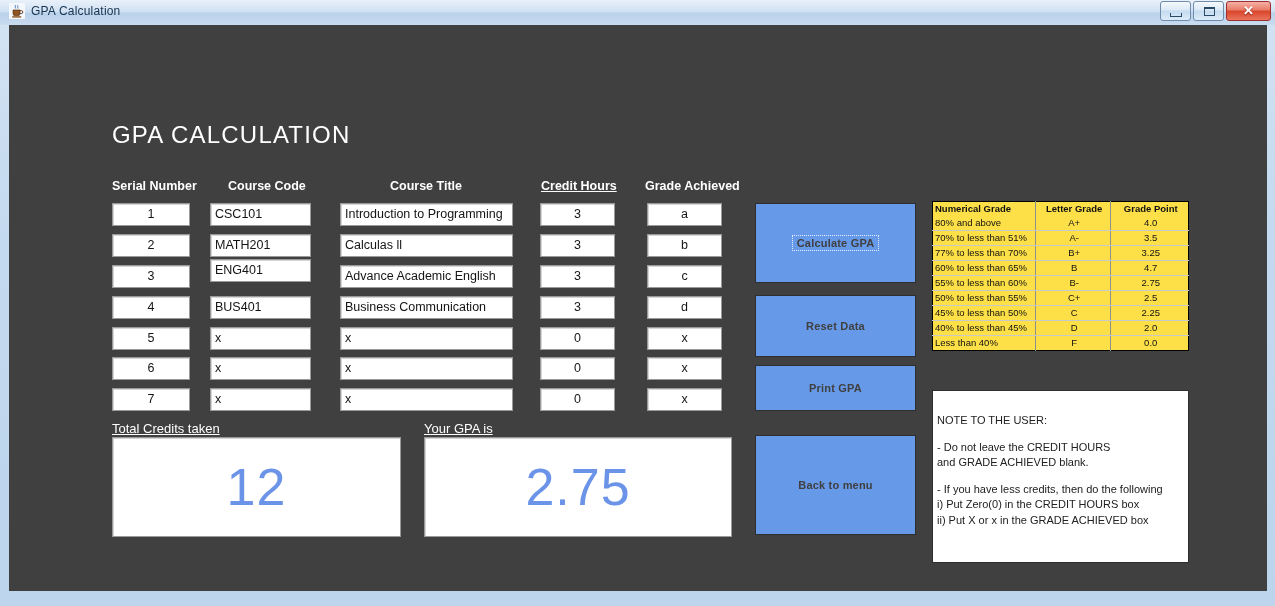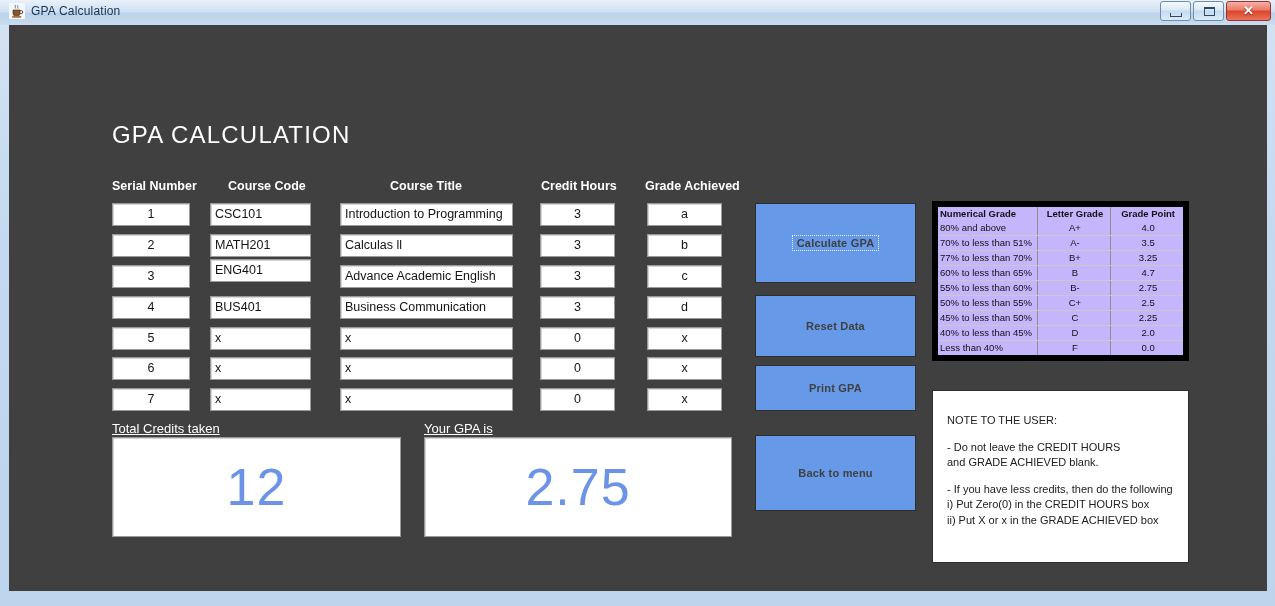--- a/index.html
+++ b/index.html
@@ -164,22 +164,22 @@
     border: 1px dotted #e8eefb;
     padding: 1px 4px;
   }
 
   
   .grade-table {
     position: absolute;
     left: 923px;
     top: 176px;
     width: 257px;
-    background: #c4b5fd;
-    border: 6px solid #000000;
+    background: #fde047;
+    border: 1px solid #000000;
     box-sizing: border-box;
     border-collapse: collapse;
     font-size: 9.5px;
     color: #111111;
   }
   .grade-table td {
     border-right: 1px solid #8f8f8f;
     border-bottom: 1px solid #c9c9c9;
     padding: 0 0 0 2px;
     height: 14px;
@@ -203,21 +203,21 @@
   
   .note-box {
     position: absolute;
     left: 923px;
     top: 365px;
     width: 257px;
     height: 173px;
     background: #ffffff;
     border: 1px solid #2e2e2e;
     box-sizing: border-box;
-    padding: 22px 0 0 14px;
+    padding: 22px 0 0 4px;
     font-size: 11px;
     color: #212121;
     line-height: 15.5px;
   }
   .note-box .nb-line { white-space: nowrap; }
   .note-box .nb-gap { height: 11px; }
 
   
   .res-label {
     position: absolute;
@@ -273,21 +273,21 @@
     </div>
   </div>
 
   <div class="content">
 
     <div class="page-title">GPA CALCULATION</div>
 
     <div class="col-head" style="left:103px; top:154px;">Serial Number</div>
     <div class="col-head" style="left:219px; top:154px;">Course Code</div>
     <div class="col-head" style="left:381px; top:154px;">Course Title</div>
-    <div class="col-head" style="left:532px; top:154px;">Credit Hours</div>
+    <div class="col-head" style="left:532px; top:154px;text-decoration:underline;">Credit Hours</div>
     <div class="col-head" style="left:636px; top:154px;">Grade Achieved</div>
 
     <div class="field center" style="left:103px; top:178px; width:78px;">1</div>
     <div class="field left" style="left:201px; top:178px; width:101px;">CSC101</div>
     <div class="field left" style="left:331px; top:178px; width:173px;">Introduction to Programming</div>
     <div class="field center" style="left:531px; top:178px; width:75px;">3</div>
     <div class="field center" style="left:638px; top:178px; width:75px;">a</div>
 
     <div class="field center" style="left:103px; top:209px; width:78px;">2</div>
     <div class="field left" style="left:201px; top:209px; width:101px;">MATH201</div>
@@ -327,21 +327,21 @@
 
     <div class="btn" style="left:746px; top:178px; width:161px; height:80px;">
       <span class="focusring">Calculate GPA</span>
     </div>
     <div class="btn" style="left:746px; top:270px; width:161px; height:62px;">
       <span>Reset Data</span>
     </div>
     <div class="btn" style="left:746px; top:340px; width:161px; height:46px;">
       <span>Print GPA</span>
     </div>
-    <div class="btn" style="left:746px; top:410px; width:161px; height:76px;">
+    <div class="btn" style="left:746px; top:410px; width:161px; height:100px;">
       <span>Back to menu</span>
     </div>
 
     <table class="grade-table">
       <thead>
         <tr>
           <td class="gt-c1">Numerical Grade</td>
           <td class="gt-c2">Letter Grade</td>
           <td class="gt-c3">Grade Point</td>
         </tr>

